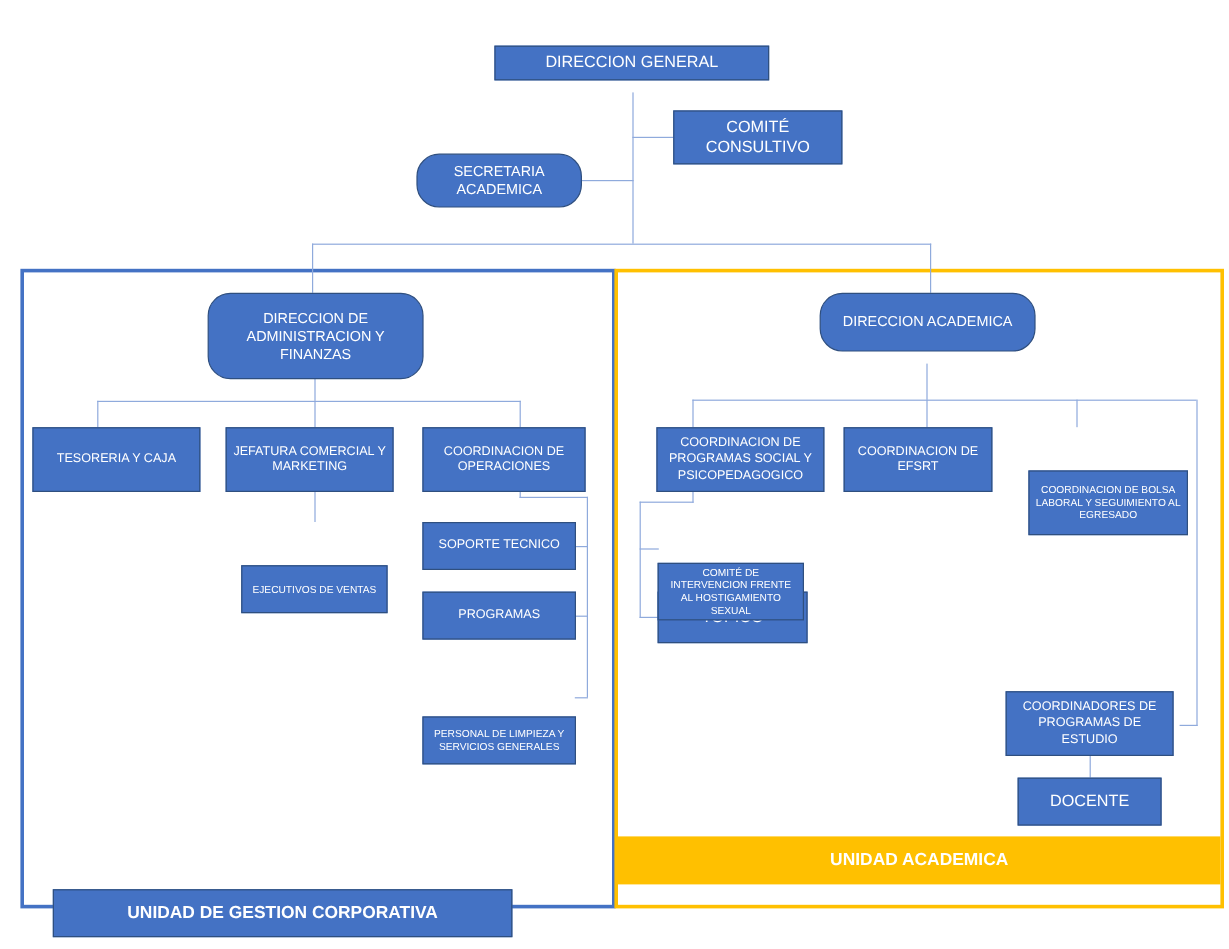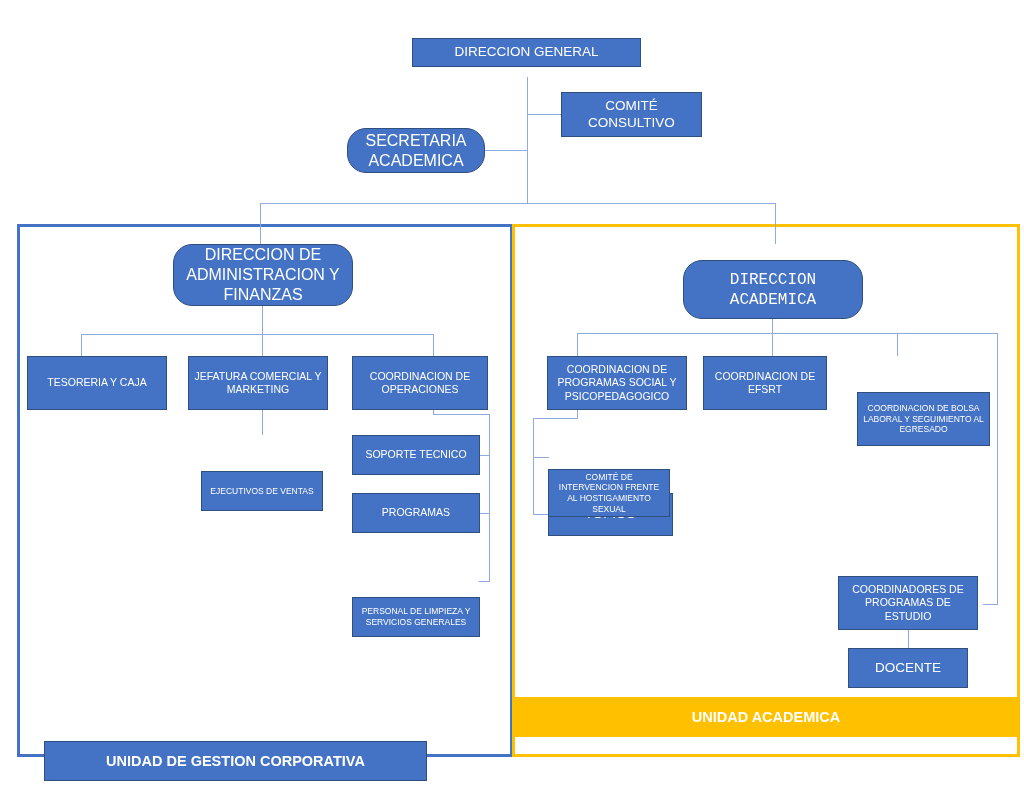--- a/index.html
+++ b/index.html
@@ -43,21 +43,21 @@
     display: flex;
     align-items: center;
     justify-content: center;
     text-align: center;
     line-height: 1.25;
     padding: 2px 5px;
   }
   .box span { display: block; width: 100%; }
 
   .sz-lg  { font-size: 13.5px; }
-  .sz-md  { font-size: 16px; border-radius: 19px; }
+  .sz-md  { font-size: 12px; border-radius: 19px; }
   .sz-sm  { font-size: 10.5px; }
   .sz-xs  { font-size: 8.5px; margin-top: 36px; }
 
   
   .banner {
     position: absolute;
     box-sizing: border-box;
     display: flex;
     align-items: center;
     justify-content: center;
@@ -128,25 +128,25 @@
   </div>
 
   <div class="box sz-lg" style="left:561px; top:92px; width:141px; height:45px;">
     <span>COMITÉ CONSULTIVO</span>
   </div>
 
   <div class="box sz-md" style="left:347px; top:128px; width:138px; height:45px;">
     <span>SECRETARIA ACADEMICA</span>
   </div>
 
-  <div class="box sz-md" style="left:173px; top:244px; width:180px; height:62px;">
+  <div class="box sz-md" style="left:173px; top:244px; width:180px; height:72px;">
     <span>DIRECCION DE ADMINISTRACION Y FINANZAS</span>
   </div>
 
-  <div class="box sz-md" style="left:683px; top:260px; width:180px; height:59px;font-family:Liberation Mono, monospace;">
+  <div class="box sz-md" style="left:683px; top:244px; width:180px; height:49px;">
     <span>DIRECCION ACADEMICA</span>
   </div>
 
   <div class="box sz-sm" style="left:27px; top:356px; width:140px; height:54px;">
     <span>TESORERIA Y CAJA</span>
   </div>
 
   <div class="box sz-sm" style="left:352px; top:356px; width:136px; height:54px;">
     <span>COORDINACION DE OPERACIONES</span>
   </div>

